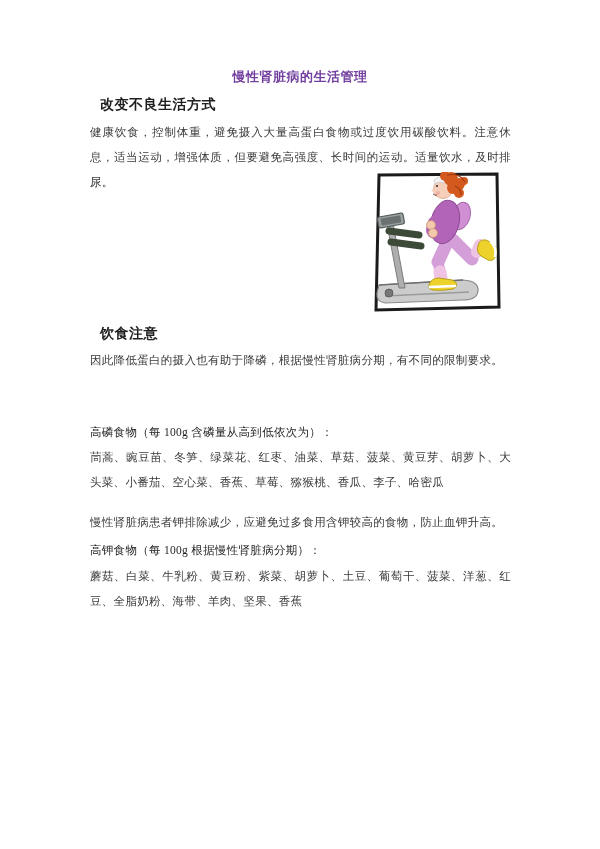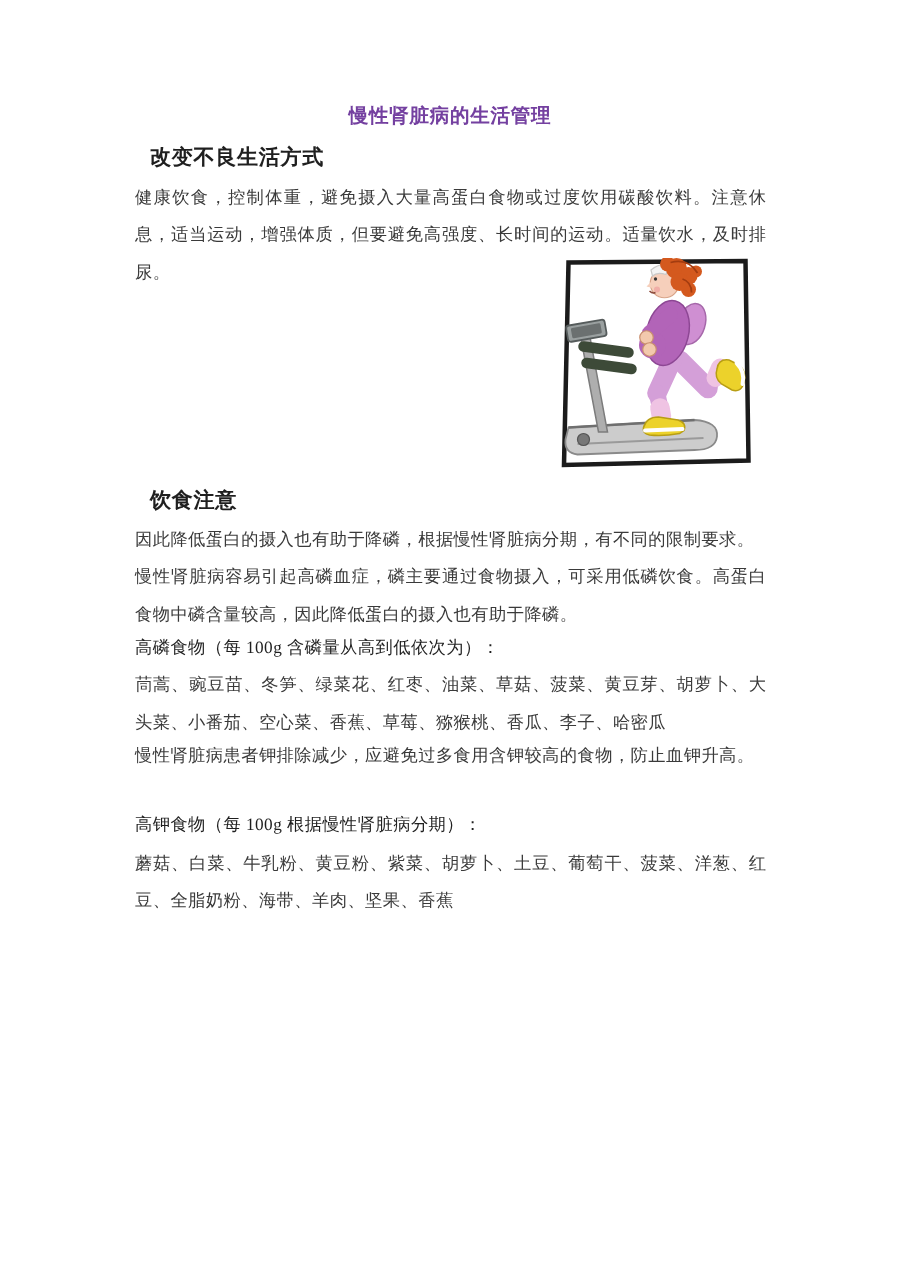--- a/index.html
+++ b/index.html
@@ -36,21 +36,21 @@
     left: 90px; width: 421px;
     font-size: 11.5px;
     line-height: 25px;
     text-align: justify;
     color: #3a3a3a;
     letter-spacing: 0.3px;
   }
   .p-lifestyle  { top: 120px; }
   .p-protein    { top: 348px; }
   .p-phosphorus { top: 373px; }
-  .p-potassium  { top: 492px; }
+  .p-potassium  { top: 510px; }
   .list-label {
     left: 90px; width: 421px;
     font-size: 11.5px;
     font-weight: normal;
     line-height: 25px;
     color: #1f1f1f;
     letter-spacing: 0.3px;
   }
   .lbl-phos { top: 420px; }
   .lbl-pot  { top: 538px; }
@@ -133,21 +133,20 @@
         <path d="M76,3 Q88,0 94,10" stroke="#a33c10" stroke-width="1.2" fill="none"></path>
         <path d="M84,14 Q90,16 90,23" stroke="#a33c10" stroke-width="1.2" fill="none"></path>
       </g>
     </svg>
   </div>
 
   <div class="abs h1 diet">饮食注意</div>
 
   <div class="abs body-text p-protein">因此降低蛋白的摄入也有助于降磷，根据慢性肾脏病分期，有不同的限制要求。</div>
 
-  <div class="abs body-text p-phosphorus">慢性肾脏病容易引起高磷血症，磷主要通过食物摄入，可采用低磷饮食。高蛋白食物中磷含量较高，因此降低蛋白的摄入也有助于降磷。</div>
 
   <div class="abs list-label lbl-phos">高磷食物（每 100g 含磷量从高到低依次为）：</div>
 
   <div class="abs body-text list-phos">茼蒿、豌豆苗、冬笋、绿菜花、红枣、油菜、草菇、菠菜、黄豆芽、胡萝卜、大头菜、小番茄、空心菜、香蕉、草莓、猕猴桃、香瓜、李子、哈密瓜</div>
 
   <div class="abs body-text p-potassium">慢性肾脏病患者钾排除减少，应避免过多食用含钾较高的食物，防止血钾升高。</div>
 
   <div class="abs list-label lbl-pot">高钾食物（每 100g 根据慢性肾脏病分期）：</div>
 
   <div class="abs body-text list-pot">蘑菇、白菜、牛乳粉、黄豆粉、紫菜、胡萝卜、土豆、葡萄干、菠菜、洋葱、红豆、全脂奶粉、海带、羊肉、坚果、香蕉</div>

